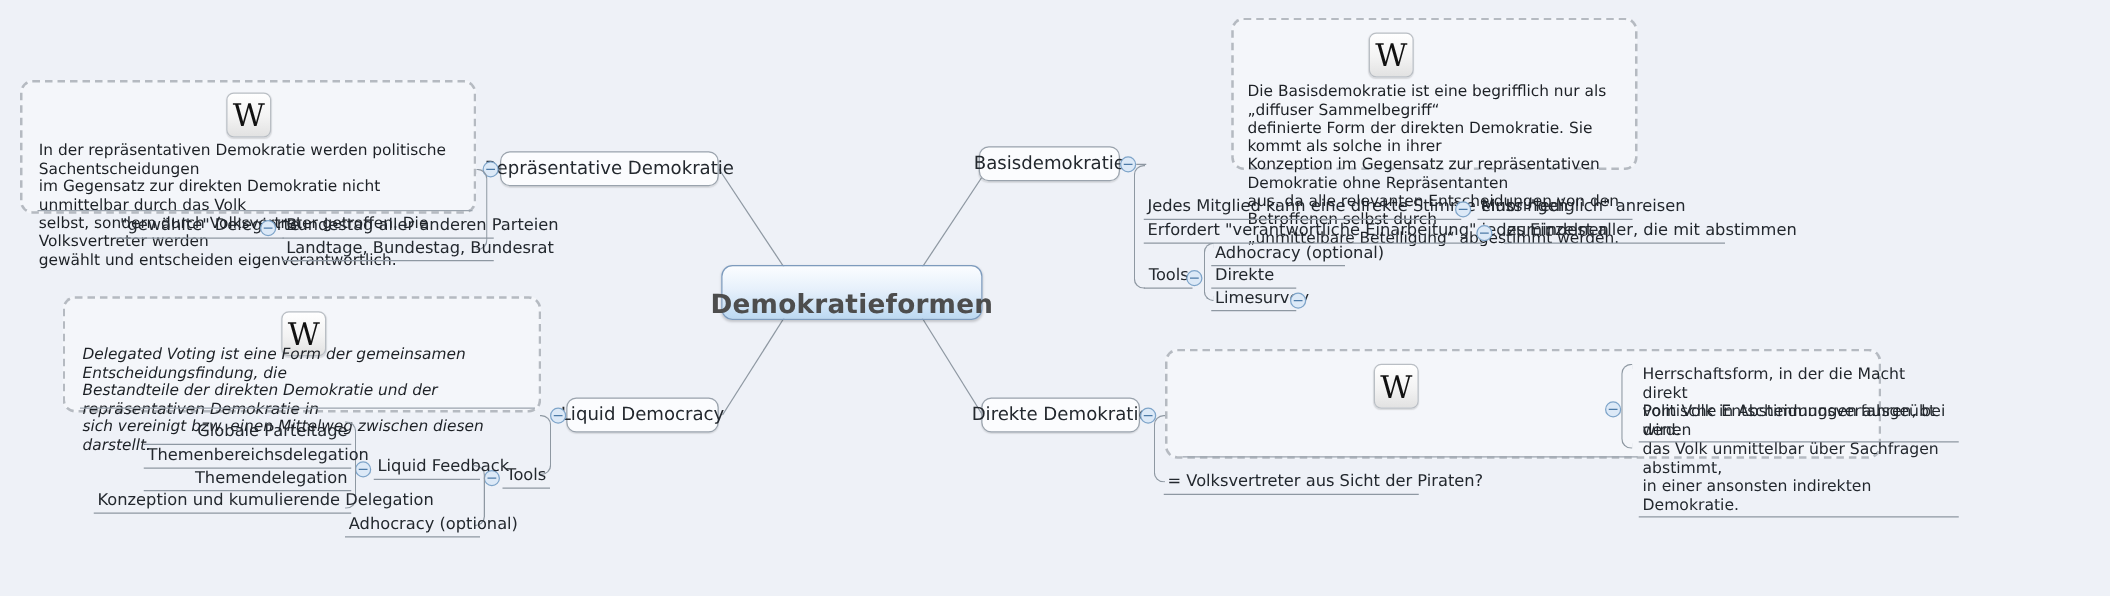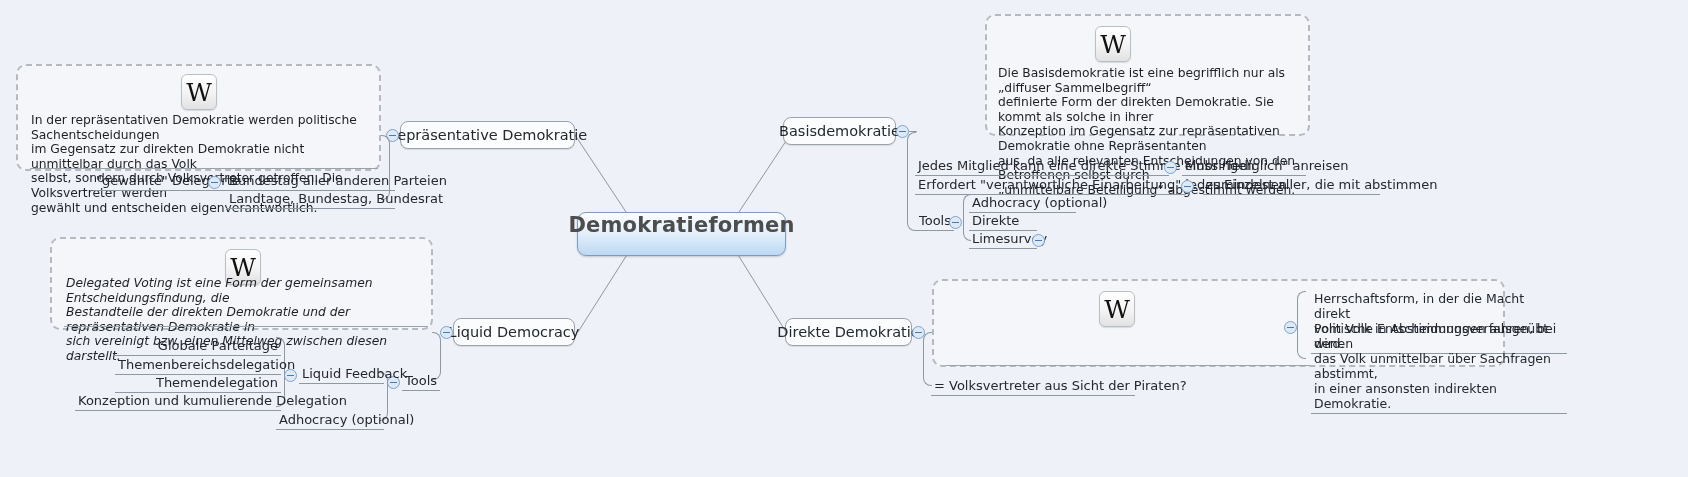--- a/index.html
+++ b/index.html
@@ -15,21 +15,21 @@
   svg.links{position:absolute;left:0;top:0;width:1688px;height:477px;pointer-events:none;}
 
   
   .central{
     position:absolute;
     box-sizing:border-box;
     border:1px solid #7d9bbd;
     border-radius:9px;
     background:linear-gradient(to bottom,#fbfdff 0%,#e6f0fb 45%,#bcd9f2 100%);
     box-shadow:0 1px 2px rgba(0,0,0,.18);
-    display:flex;align-items:flex-start;justify-content:center;
+    display:flex;align-items:flex-end;justify-content:center;
     font-size:21px;font-weight:bold;color:#4d4d4d;
     letter-spacing:.2px;
   }
 
   
   .branch{
     position:absolute;
     box-sizing:border-box;
     border:1px solid #9aa3ad;
     border-radius:8px;

